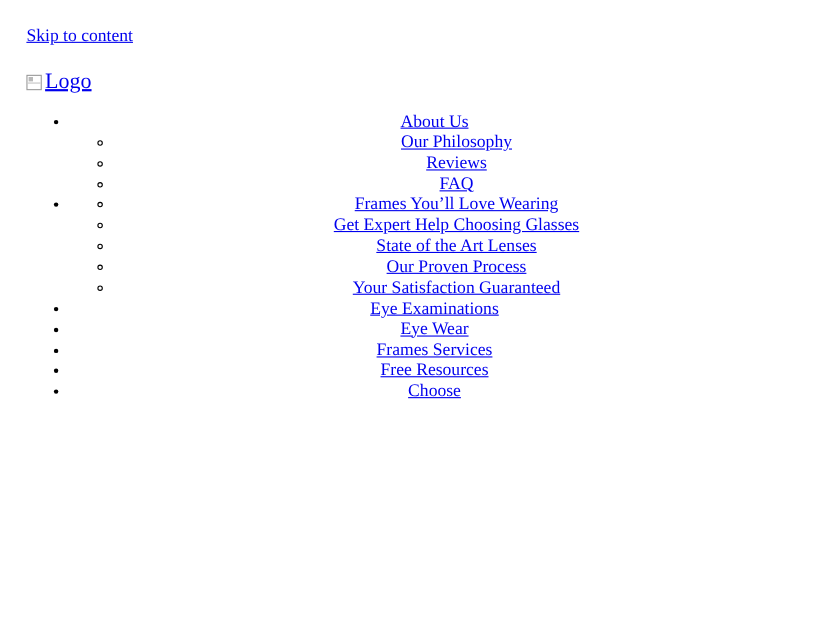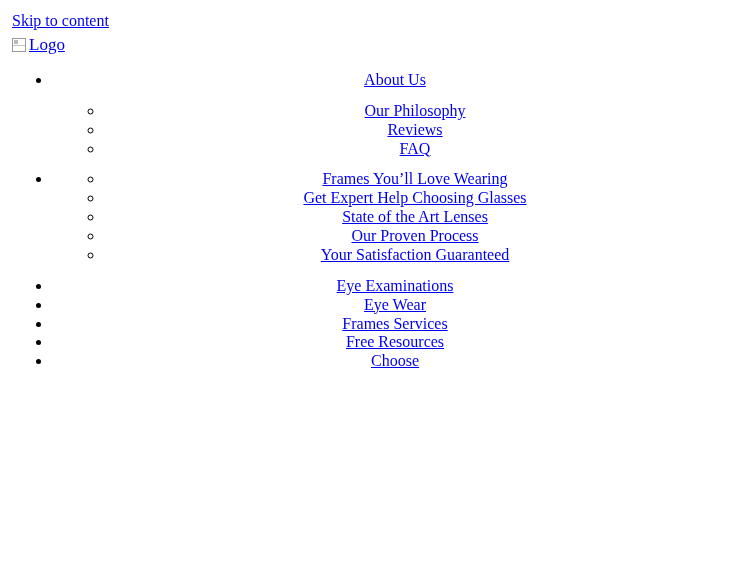--- a/index.html
+++ b/index.html
@@ -9,38 +9,38 @@
   body {
     width: 750px;
     height: 563px;
     background: #ffffff;
     font-family: "Liberation Serif", "DejaVu Serif", serif;
     font-size: 16px;
     color: #000000;
     overflow: hidden;
   }
   .page {
-    padding: 12px;
+    padding: 24px;
     box-sizing: border-box;
   }
   a {
     color: #0000ee;
     text-decoration: underline;
     cursor: pointer;
   }
   .skip-link {
     display: block;
     font-size: 16px;
     line-height: 1.18;
   }
   .logo-broken {
     display: block;
-    margin-top: 4px;
+    margin-top: 20px;
     margin-bottom: 4px;
-    font-size: 17px;
+    font-size: 20px;
     color: #000000;
   }
   .logo-broken .broken-img-icon {
     display: inline-block;
     width: 12px;
     height: 12px;
     border: 1px solid #9a9a9a;
     background: #ffffff;
     vertical-align: -2px;
     margin-right: 3px;
@@ -69,21 +69,21 @@
     color: #0000ee;
     text-decoration: underline;
   }
   ul.nav {
     list-style-type: disc;
     margin: 16px 0 16px 0;
     padding-left: 40px;
   }
   ul.nav ul {
     list-style-type: circle;
-    margin: 12px;
+    margin: 0;
     padding-left: 40px;
   }
   ul.nav li {
     line-height: 1.18;
     margin: 0;
     text-align: center;
   }
 </style>
 </head>
 <body>

